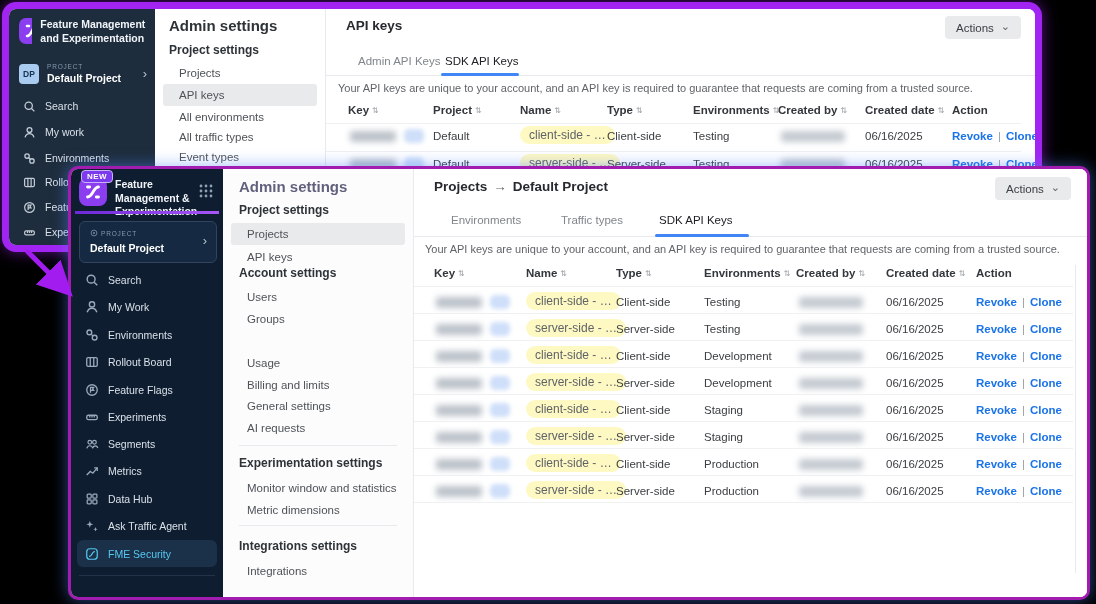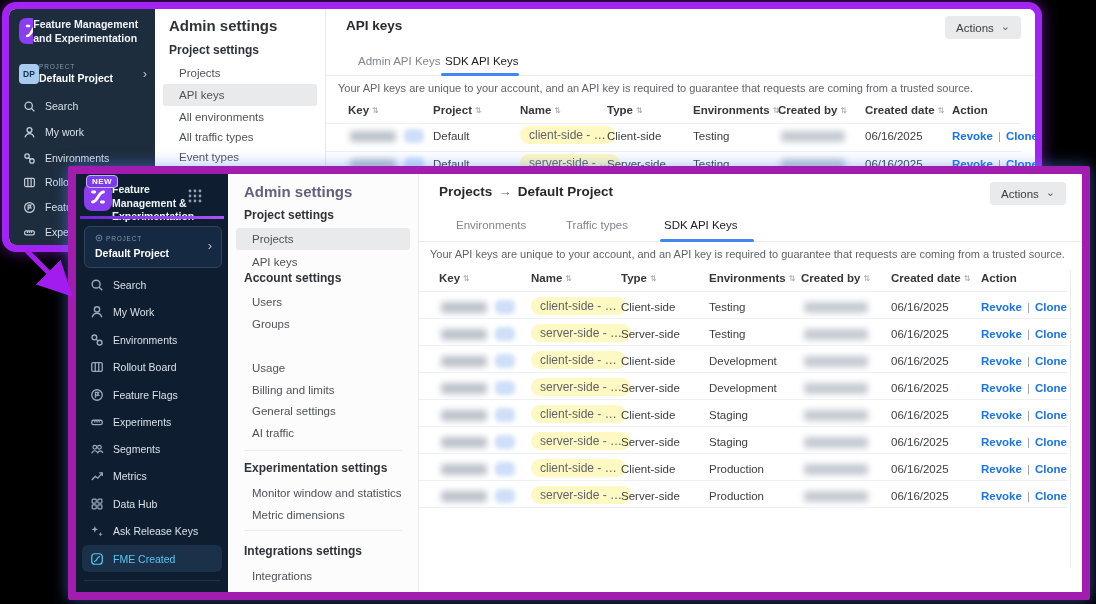--- a/index.html
+++ b/index.html
@@ -1,21 +1,21 @@
 <!DOCTYPE html>
 <html><head>
 <meta charset="utf-8">
 <style>
   html,body{margin:0;padding:0;background:#000;width:1096px;height:604px;overflow:hidden;
     font-family:"Liberation Sans", sans-serif;-webkit-font-smoothing:antialiased;}
   .stage{position:relative;width:1096px;height:604px;background:#000;}
   .window{position:absolute;background:#fff;overflow:hidden;box-sizing:border-box;}
   .win-back{left:2px;top:2px;width:1040px;height:250px;border:7px solid #A224F2;border-radius:14px;
     z-index:1;box-shadow:0 0 16px rgba(162,36,242,.55);}
-  .win-front{left:68px;top:166px;width:1022px;height:434px;border:8px solid #a21caf;border-radius:2px;
+  .win-front{left:68px;top:166px;width:1022px;height:434px;border:3px solid #a21caf;border-radius:10px;
     z-index:2;box-shadow:0 0 16px rgba(78,129,246,.55);}
   .arrow-svg{position:absolute;left:6px;top:236px;z-index:3;}
 
   
   .vsep{position:absolute;width:1px;background:#E8EAED;top:0;bottom:0;}
   .hline{position:absolute;height:1px;background:#E8EAED;}
   .btn{position:absolute;display:flex;align-items:center;gap:7px;background:#E9EAEC;border-radius:4px;
     height:23px;padding:0 11px;font-size:11.5px;color:#3C4043;cursor:pointer;}
   .btn .chev{font-size:11px;color:#5F6368;line-height:10px;margin-top:-4px;}
   .tab{position:absolute;font-size:11.5px;color:#80868B;cursor:pointer;white-space:nowrap;}
@@ -33,21 +33,21 @@
   .blur-user{width:64px;height:11px;background:#C4CAD1;filter:blur(3px);}
   .rowline{position:absolute;left:0;right:14px;height:1px;background:#EEF0F2;}
   .actions-cell{position:absolute;font-size:11.5px;white-space:nowrap;}
   .actions-cell a{color:#1A73E8;font-weight:bold;text-decoration:none;cursor:pointer;}
   .actions-cell .pipe{color:#9AA0A6;margin:0 5px;font-weight:normal;}
 
   
   .side{position:absolute;top:0;bottom:0;left:0;}
   .bw-side{width:146px;background:#1E2D3D;}
   .fw-side{width:152px;background:#0F1D30;}
-  .brand-row{position:absolute;display:flex;align-items:flex-start;}
+  .brand-row{position:absolute;display:flex;gap:8px;align-items:flex-start;}
   .brand-txt{font-size:10.5px;font-weight:bold;color:#F0F4F8;line-height:1.3;}
   .side-item{position:absolute;display:flex;align-items:center;gap:9px;left:14px;right:4px;height:18px;
     color:#D8E0E8;font-size:10.5px;cursor:pointer;}
   .side-item svg{flex:0 0 auto;}
   .proj-label{font-size:6.5px;letter-spacing:.8px;color:#8399AC;display:flex;align-items:center;gap:3px;}
   .proj-name{font-size:10.5px;color:#FFFFFF;font-weight:bold;margin-top:2px;}
   .chev-r{color:#B6C2CE;font-size:13px;line-height:12px;}
   .fme-active{position:absolute;left:6px;right:6px;height:27px;background:#1B3049;border-radius:6px;
     display:flex;align-items:center;gap:9px;padding-left:8px;color:#56C8F2;font-size:10.5px;cursor:pointer;box-sizing:border-box;}
   .new-badge{position:absolute;background:#7C3AED;border:1.5px solid #C9B1FB;color:#fff;font-size:8px;
@@ -313,44 +313,44 @@
             <rect x="2.5" y="9" width="4.6" height="4.6" rx="1"></rect>
             <rect x="9" y="9" width="4.6" height="4.6" rx="1"></rect>
           </svg>
         <span>Data Hub</span>
       </div>
       <div class="side-item" style="top:348px;">
         <svg width="14" height="14" viewBox="0 0 16 16" fill="#9AAABB">
             <path d="M5.5 2l1 3 3 1-3 1-1 3-1-3-3-1 3-1z"></path>
             <path d="M12 9l.7 2 2 .7-2 .7-.7 2-.7-2-2-.7 2-.7z"></path>
           </svg>
-        <span>Ask Release Keys</span>
+        <span>Ask Traffic Agent</span>
       </div>
       <div class="fme-active" style="top:371px;">
         <svg width="14" height="14" viewBox="0 0 16 16" stroke="#56C8F2" stroke-width="1.4" fill="none">
             <rect x="2" y="2" width="12" height="12" rx="3.5"></rect>
             <path d="M10.8 5.2c-3 0-2.6 5.6-5.6 5.6" stroke-linecap="round"></path>
           </svg>
-        <span>FME Created</span>
+        <span>FME Security</span>
       </div>
       <div class="hline" style="left:8px;right:8px;top:406px;background:#223349;"></div>
     </div>
 
     <div class="nav-panel" style="left:152px;width:190px;border-right:1px solid #E8EAED;">
       <div class="nav-title" style="left:16px;top:9px;color:#61617E;">Admin settings</div>
       <div class="nav-section" style="left:16px;top:34px;">Project settings</div>
       <div class="nav-item sel" style="left:8px;width:174px;top:54px;">Projects</div>
       <div class="nav-item" style="left:8px;width:174px;top:77px;">API keys</div>
       <div class="nav-section" style="left:16px;top:97px;">Account settings</div>
       <div class="nav-item" style="left:8px;width:174px;top:117px;">Users</div>
       <div class="nav-item" style="left:8px;width:174px;top:139px;">Groups</div>
       <div class="nav-item" style="left:8px;width:174px;top:183px;">Usage</div>
       <div class="nav-item" style="left:8px;width:174px;top:205px;">Billing and limits</div>
       <div class="nav-item" style="left:8px;width:174px;top:226px;">General settings</div>
-      <div class="nav-item" style="left:8px;width:174px;top:248px;">AI traffic</div>
+      <div class="nav-item" style="left:8px;width:174px;top:248px;">AI requests</div>
       <div class="hline" style="left:16px;right:16px;top:276px;"></div>
       <div class="nav-section" style="left:16px;top:287px;">Experimentation settings</div>
       <div class="nav-item" style="left:8px;width:180px;top:308px;">Monitor window and statistics</div>
       <div class="nav-item" style="left:8px;width:174px;top:330px;">Metric dimensions</div>
       <div class="hline" style="left:16px;right:16px;top:356px;"></div>
       <div class="nav-section" style="left:16px;top:370px;">Integrations settings</div>
       <div class="nav-item" style="left:8px;width:174px;top:391px;">Integrations</div>
     </div>
 
     <div class="main" style="left:343px;">

